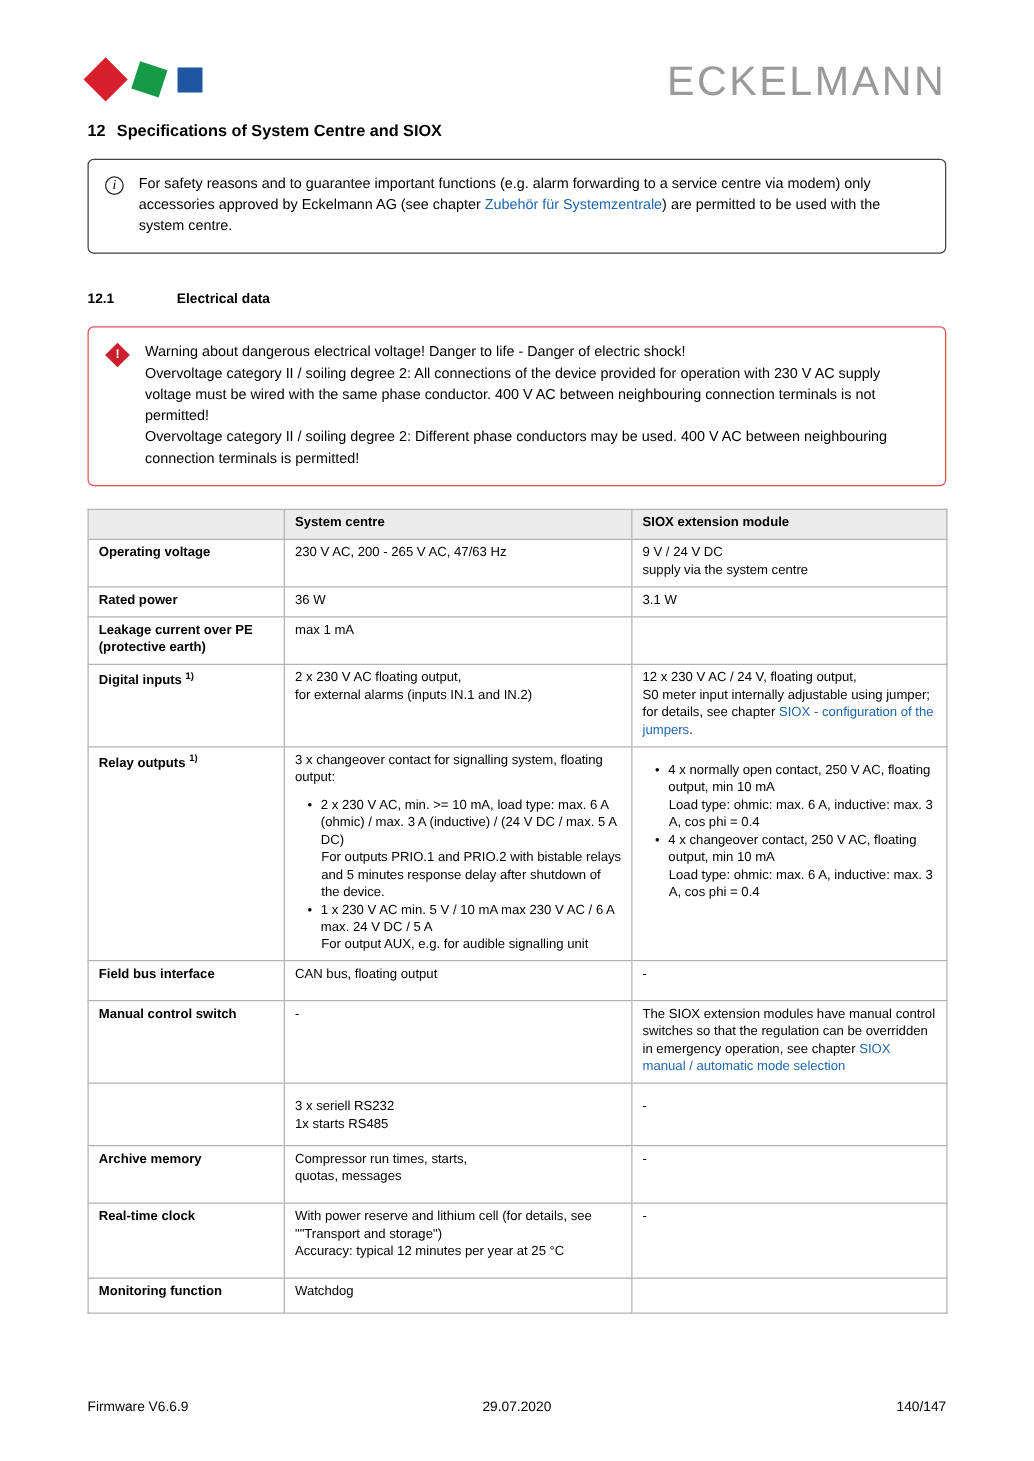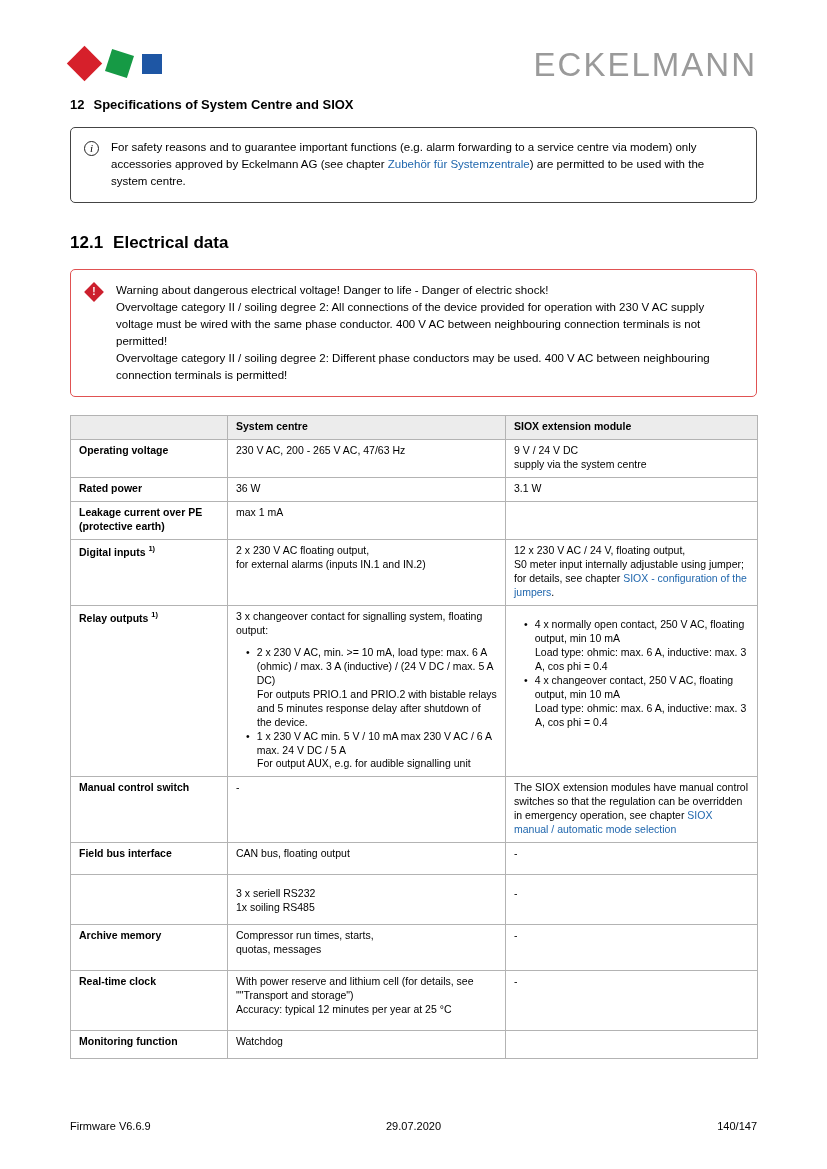--- a/index.html
+++ b/index.html
@@ -11,21 +11,21 @@
   .header { display:flex; justify-content:space-between; align-items:flex-start; padding:46px 70px 0 70px; }
   .logo-mark { position:relative; width:100px; height:38px; }
   .logo-red   { position:absolute; left:2px;  top:5px; width:25px; height:25px; background:#d6202b; transform:rotate(45deg); }
   .logo-green { position:absolute; left:38px; top:6px; width:23px; height:23px; background:#169a45; transform:rotate(18deg); }
   .logo-blue  { position:absolute; left:72px; top:8px; width:20px; height:20px; background:#1e56a4; }
   .wordmark { font-size:33px; color:#9a9a9a; letter-spacing:2px; font-weight:400; line-height:38px; }
 
   
   .h1 { margin-top:13px; font-size:13px; font-weight:bold; display:flex; }
   .h1 .num { margin-right:9px; }
-  .h2 { margin-top:30px; font-size:17px; font-weight:bold; display:flex; }
+  .h2 { margin-top:30px; font-size:11px; font-weight:bold; display:flex;gap:40px; }
   .h2 .num { margin-right:10px; }
 
   
   .info-box { margin-top:15px; border:1px solid #444; border-radius:5px; padding:11px 14px 12px 13px; display:flex; gap:12px; }
   .info-icon { flex:0 0 auto; width:15px; height:15px; border:1.3px solid #222; border-radius:50%;
                font-family:"Liberation Serif", serif; font-style:italic; font-size:11px; line-height:13px;
                text-align:center; margin-top:2px; }
   .info-text { font-size:11.5px; line-height:1.48; }
 
   
@@ -164,38 +164,38 @@
         <td>
           <div class="bullets">
             <div class="bullet">4 x normally open contact, 250 V AC, floating output, min 10 mA</div>
             <div class="note">Load type: ohmic: max. 6 A, inductive: max. 3 A, cos phi = 0.4</div>
             <div class="bullet">4 x changeover contact, 250 V AC, floating output, min 10 mA</div>
             <div class="note">Load type: ohmic: max. 6 A, inductive: max. 3 A, cos phi = 0.4</div>
           </div>
         </td>
       </tr>
 
-      <tr style="height:64px">
-        <td class="lbl">Manual control switch</td>
-        <td>-</td>
-        <td><span>The SIOX extension modules have manual control switches so that the regulation can be overridden in emergency operation, see chapter </span><span class="link">SIOX manual / automatic mode selection</span></td>
-      </tr>
-
       <tr style="height:32px">
         <td class="lbl">Field bus interface</td>
         <td>CAN bus, floating output</td>
         <td>-</td>
       </tr>
 
+      <tr style="height:64px">
+        <td class="lbl">Manual control switch</td>
+        <td>-</td>
+        <td><span>The SIOX extension modules have manual control switches so that the regulation can be overridden in emergency operation, see chapter </span><span class="link">SIOX manual / automatic mode selection</span></td>
+      </tr>
+
 
       <tr style="height:50px">
         <td class="lbl"></td>
         <td>
           <div class="gap-top">3 x seriell RS232</div>
-          <div>1x soiling RS485</div>
+          <div>1x starts RS485</div>
         </td>
         <td>
               <div class="gap-top">-</div>
             </td>
       </tr>
 
       <tr style="height:46px">
         <td class="lbl">Archive memory</td>
         <td>
           <div>Compressor run times, starts,</div>

